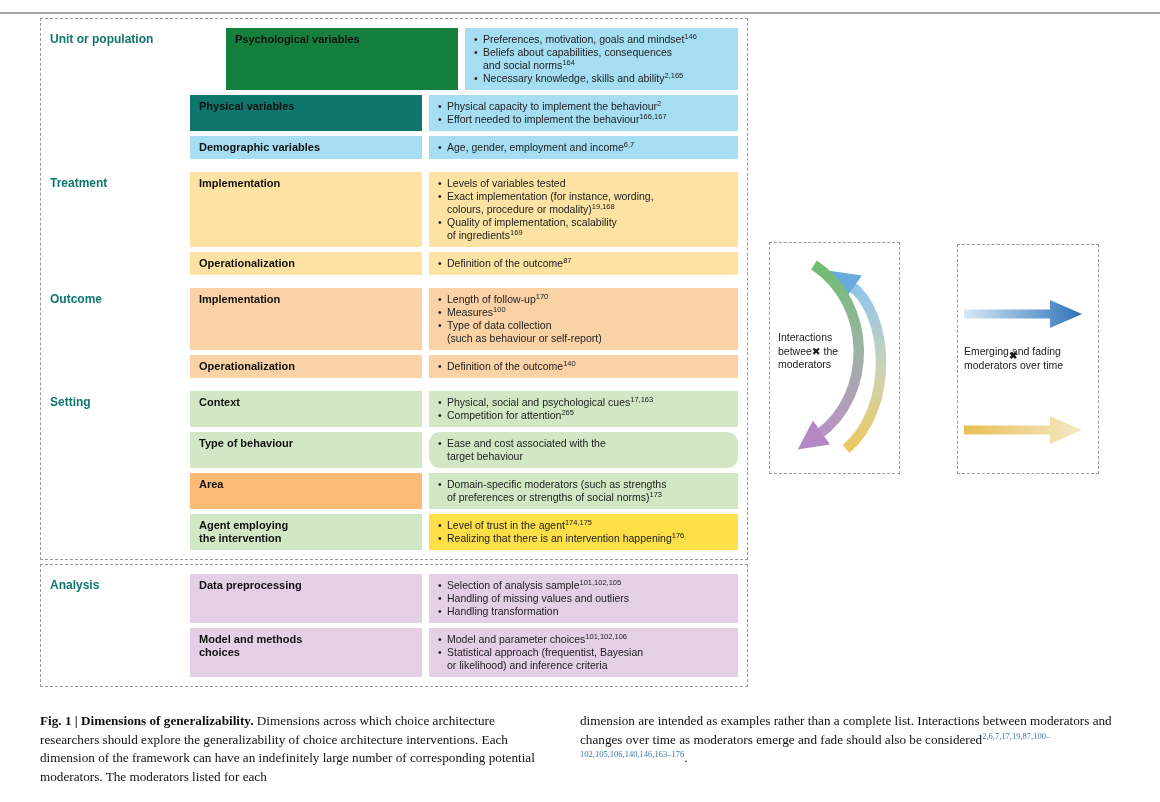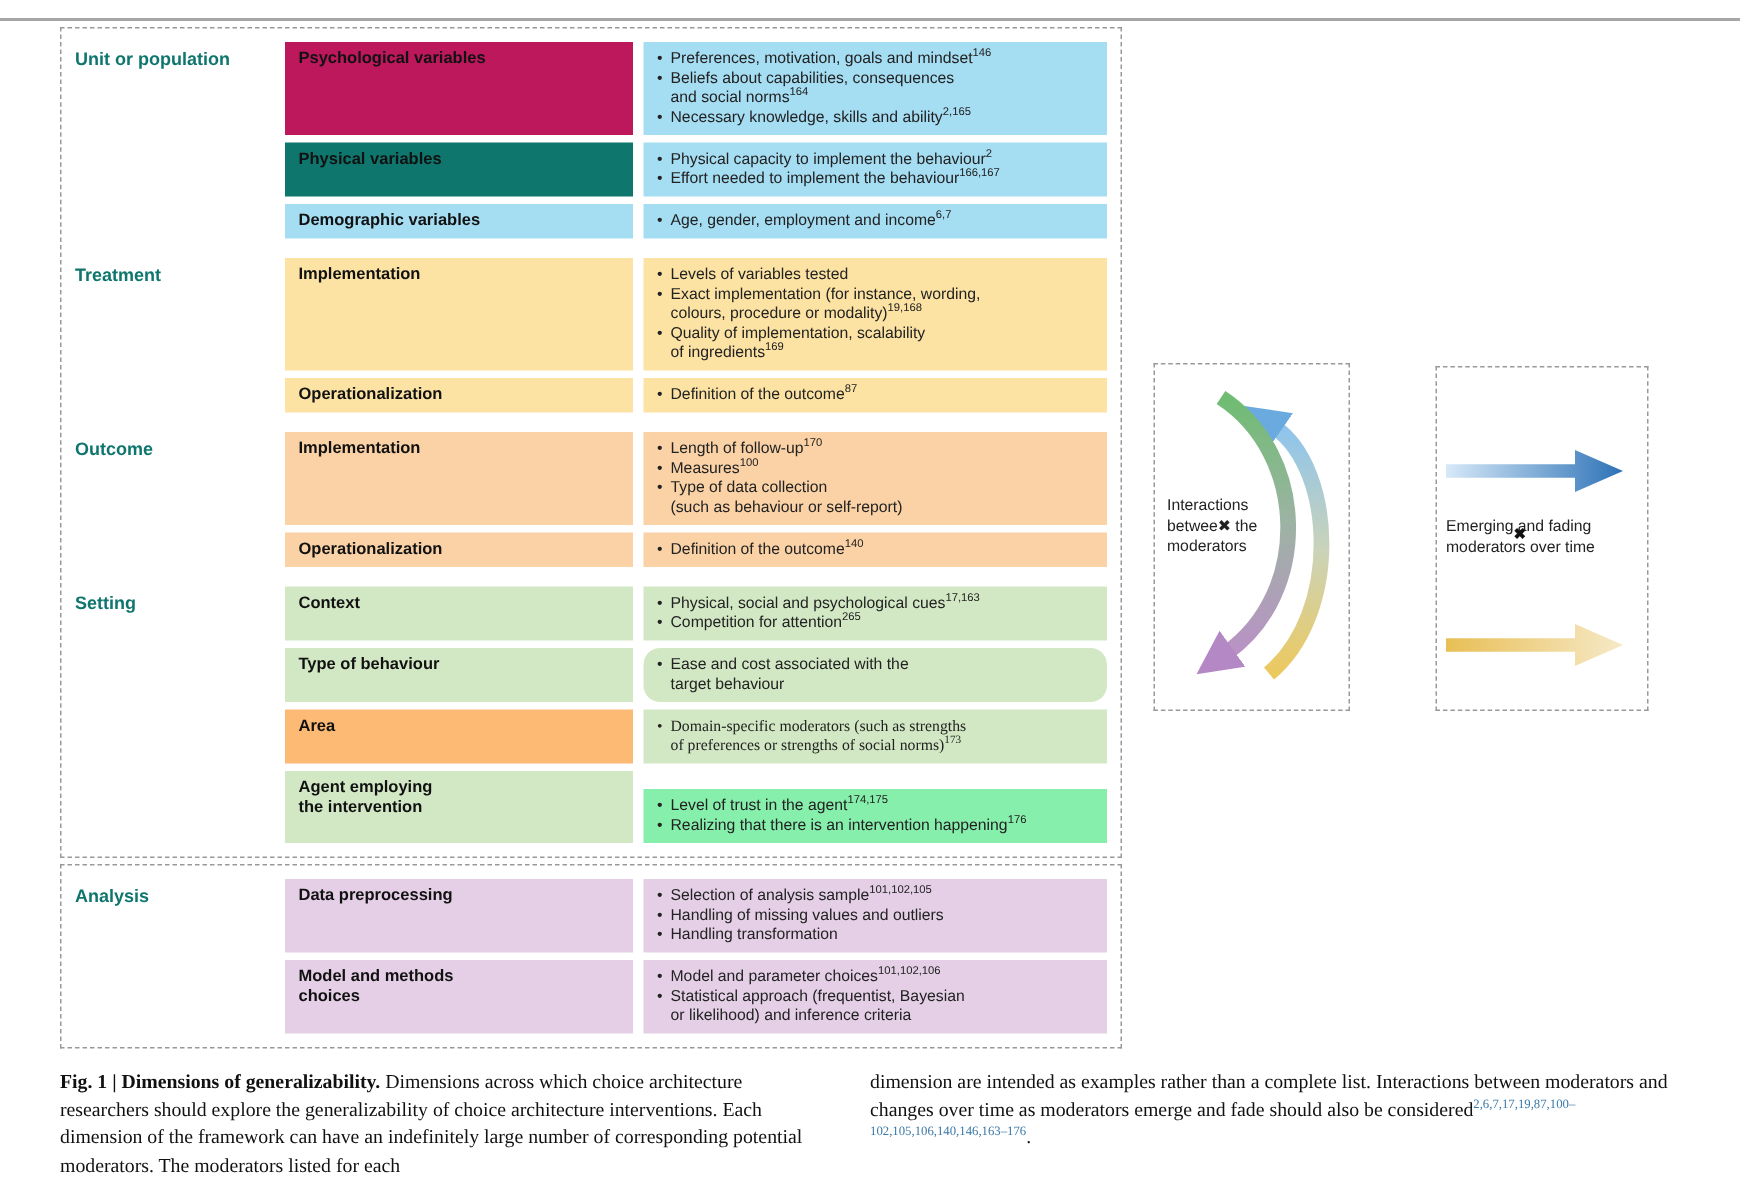--- a/index.html
+++ b/index.html
@@ -46,21 +46,21 @@
 <body>
 
 <div class="top-rule"></div>
 
 <div class="boxes">
   <div class="dashed-box" id="main-box">
       <div class="section">
         <div class="category">Unit or population</div>
         <div class="rows">
           <div class="row">
-            <div class="label-box" style="background: #be185d;">Psychological variables</div>
+            <div class="label-box" style="background: #15803d; margin-left: 36px;">Psychological variables</div>
             <div class="bullet-box" style="background: rgb(165, 221, 243);">
               <ul class="bullets">
                 <li class="bullet"><span class="b-text">Preferences, motivation, goals and mindset</span><sup class="ref">146</sup></li>
                 <li class="bullet"><span class="b-text">Beliefs about capabilities, consequences
 and social norms</span><sup class="ref">164</sup></li>
                 <li class="bullet"><span class="b-text">Necessary knowledge, skills and ability</span><sup class="ref">2,165</sup></li>
               </ul>
             </div>
           </div>
           <div class="row">
@@ -147,31 +147,31 @@
             <div class="label-box" style="background: rgb(210, 232, 196);">Type of behaviour</div>
             <div class="bullet-box" style="background: rgb(210, 232, 196); border-radius: 11px;">
               <ul class="bullets">
                 <li class="bullet"><span class="b-text">Ease and cost associated with the
 target behaviour</span></li>
               </ul>
             </div>
           </div>
           <div class="row">
             <div class="label-box" style="background: #fdba74;">Area</div>
-            <div class="bullet-box" style="background: rgb(210, 232, 196); font-family: Liberation Serif, serif;">
+            <div class="bullet-box" style="background: rgb(210, 232, 196);">
               <ul class="bullets">
                 <li class="bullet"><span class="b-text">Domain-specific moderators (such as strengths
 of preferences or strengths of social norms)</span><sup class="ref">173</sup></li>
               </ul>
             </div>
           </div>
           <div class="row">
             <div class="label-box" style="background: rgb(210, 232, 196);">Agent employing
 the intervention</div>
-            <div class="bullet-box" style="background: #86efac; margin-top: 12px;">
+            <div class="bullet-box" style="background: #fde047;">
               <ul class="bullets">
                 <li class="bullet"><span class="b-text">Level of trust in the agent</span><sup class="ref">174,175</sup></li>
                 <li class="bullet"><span class="b-text">Realizing that there is an intervention happening</span><sup class="ref">176</sup></li>
               </ul>
             </div>
           </div>
         </div>
       </div>
     </div>
   <div class="dashed-box" id="analysis-box">

